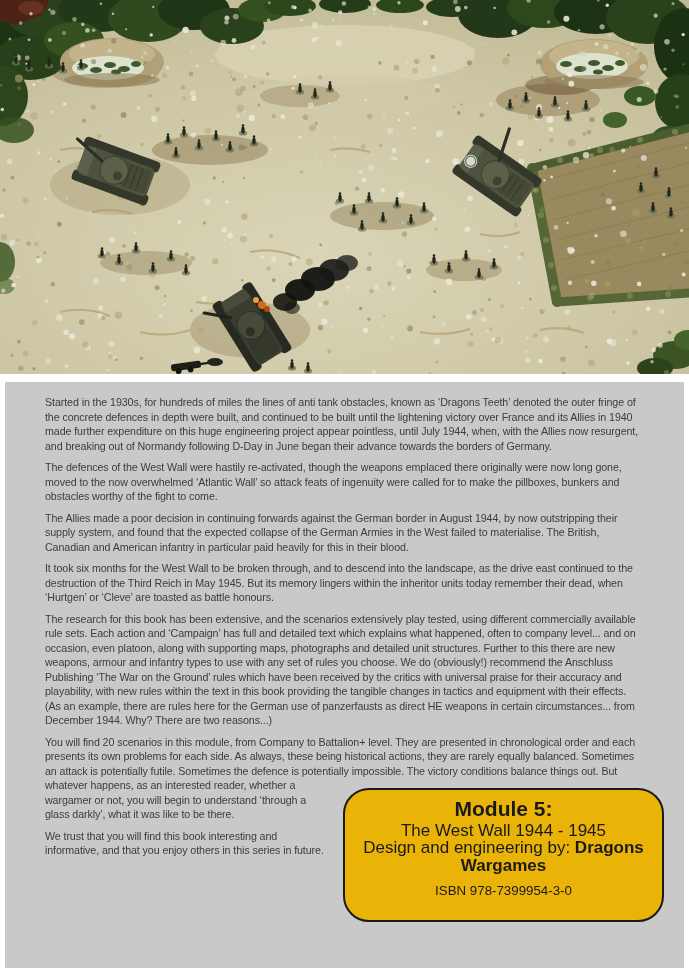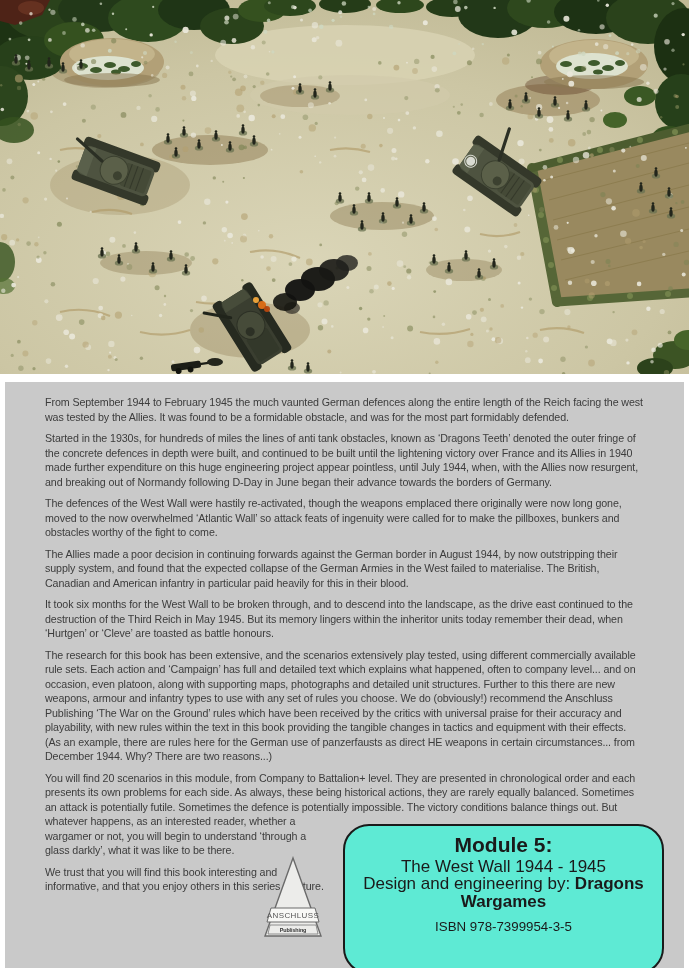--- a/index.html
+++ b/index.html
@@ -20,23 +20,23 @@
     color:#3c3c3c;
     font-size:10.7px;line-height:14.5px;letter-spacing:-0.1px;
   }
   .panel p{margin:0 0 7px 0;}
   .bottom-section{position:relative;}
   .bottom-section::after{content:"";display:block;clear:both;}
   .float-spacer{float:right;width:0;height:55px;}
   
   .info-box{
     float:right;clear:right;
-    width:321px;height:150px;box-sizing:border-box;
+    width:321px;height:134px;box-sizing:border-box;
     margin:-2px -20px 0 14px;
-    background:#5eead4;border:2.5px solid #1a1a1a;border-radius:26px;
+    background:#eab308;border:2.5px solid #1a1a1a;border-radius:26px;
     text-align:center;color:#1a1a1a;
     padding-top:6px;letter-spacing:0;
   }
   .box-title{font-size:21px;font-weight:bold;line-height:26px;}
   .box-line{font-size:17px;line-height:17.5px;}
   .box-isbn{font-size:13.3px;line-height:17px;margin-top:8px;}
   .box-copy{font-size:11px;font-weight:bold;line-height:14px;margin-top:1px;}
   
   .logo{position:absolute;left:259px;top:474px;width:58px;height:82px;}
   .last-para{margin-top:12px;}
@@ -808,41 +808,31 @@
       <ellipse cx="300" cy="290" rx="15" ry="11" fill="#111110" opacity=".95"></ellipse>
       <ellipse cx="318" cy="279" rx="17" ry="12" fill="#131311" opacity=".95"></ellipse>
       <ellipse cx="334" cy="270" rx="15" ry="11" fill="#181815" opacity=".9"></ellipse>
       <ellipse cx="347" cy="263" rx="11" ry="8" fill="#22221e" opacity=".8"></ellipse>
     </g>
   </g>
 </svg>
 </div>
 
 <div class="panel">
-  <p>From September 1944 to February 1945 the much vaunted German defences along the entire length of the Reich facing the west was tested by the Allies. It was found to be a formidable obstacle, and was for the most part formidably defended.</p>
   <p>Started in the 1930s, for hundreds of miles the lines of anti tank obstacles, known as ‘Dragons Teeth’ denoted the outer fringe of the concrete defences in depth were built, and continued to be built until the lightening victory over France and its Allies in 1940 made further expenditure on this huge engineering project appear pointless, until July 1944, when, with the Allies now resurgent, and breaking out of Normandy following D-Day in June began their advance towards the borders of Germany.</p>
   <p>The defences of the West Wall were hastily re-activated, though the weapons emplaced there originally were now long gone, moved to the now overwhelmed ‘Atlantic Wall’ so attack feats of ingenuity were called for to make the pillboxes, bunkers and obstacles worthy of the fight to come.</p>
   <p>The Allies made a poor decision in continuing forwards against the German border in August 1944, by now outstripping their supply system, and found that the expected collapse of the German Armies in the West failed to materialise. The British, Canadian and American infantry in particular paid heavily for this in their blood.</p>
   <p>It took six months for the West Wall to be broken through, and to descend into the landscape, as the drive east continued to the destruction of the Third Reich in May 1945. But its memory lingers within the inheritor units today remember their dead, when ‘Hurtgen’ or ‘Cleve’ are toasted as battle honours.</p>
   <p>The research for this book has been extensive, and the scenarios extensively play tested, using different commercially available rule sets. Each action and ‘Campaign’ has full and detailed text which explains what happened, often to company level... and on occasion, even platoon, along with supporting maps, photographs and detailed unit structures. Further to this there are new weapons, armour and infantry types to use with any set of rules you choose. We do (obviously!) recommend the Anschluss Publishing ‘The War on the Ground’ rules which have been received by the critics with universal praise for their accuracy and playability, with new rules within the text in this book providing the tangible changes in tactics and equipment with their effects. (As an example, there are rules here for the German use of panzerfausts as direct HE weapons in certain circumstances... from December 1944. Why? There are two reasons...)</p>
 
   <div class="bottom-section">
     <div class="float-spacer"></div>
     <div class="info-box">
       <div class="box-title">Module 5:</div>
       <div class="box-line">The West Wall 1944 - 1945</div>
       <div class="box-line"><span>Design and engineering by: </span><b>Dragons Wargames</b></div>
-      <div class="box-isbn">ISBN 978-7399954-3-5</div>
+      <div class="box-isbn">ISBN 978-7399954-3-0</div>
     </div>
     <p>You will find 20 scenarios in this module, from Company to Battalion+ level. They are presented in chronological order and each presents its own problems for each side. As always, these being historical actions, they are rarely equally balanced. Sometimes an attack is potentially futile. Sometimes the defence is potentially impossible. The victory conditions balance things out. But whatever happens, as an interested reader, whether a wargamer or not, you will begin to understand ‘through a glass darkly’, what it was like to be there.</p>
     <p class="last-para">We trust that you will find this book interesting and informative, and that you enjoy others in this series in future.</p>
   </div>
 
-  <div class="logo">
-    <svg viewBox="0 0 58 82" width="58" height="82">
-      <polygon points="29,2 57,80 1,80" fill="#ececea" stroke="#6a6a6a" stroke-width="1.4"></polygon>
-      <polygon points="7,52 51,52 55,66 3,66" fill="#f8f8f6" stroke="#6a6a6a" stroke-width="1"></polygon>
-      <text x="29" y="62" text-anchor="middle" font-size="8" letter-spacing="0.4" fill="#555555" font-family="Liberation Sans, sans-serif">ANSCHLUSS</text>
-      <text x="29" y="75.5" text-anchor="middle" font-size="5.4" font-weight="bold" fill="#333333" font-family="Liberation Sans, sans-serif">Publishing</text>
-      <polygon points="6,69 52,69 54,78 4,78" fill="none" stroke="#777777" stroke-width=".8"></polygon>
-    </svg>
-  </div>
 </div>
 
 </body></html>

